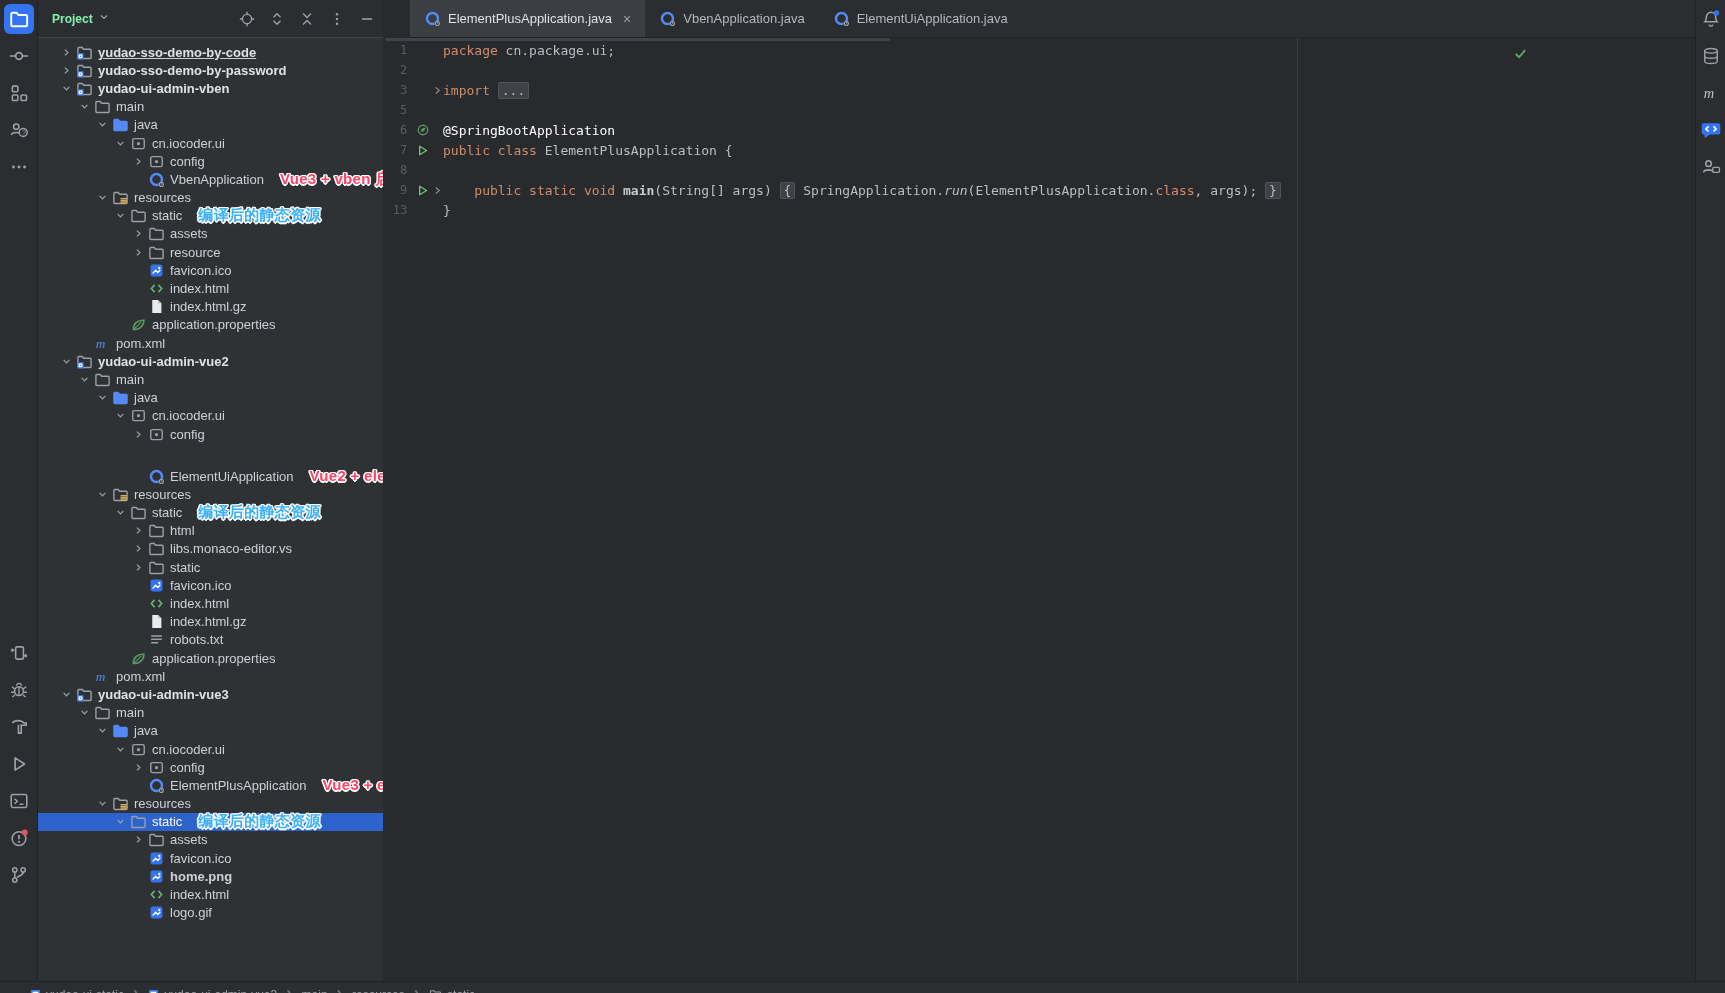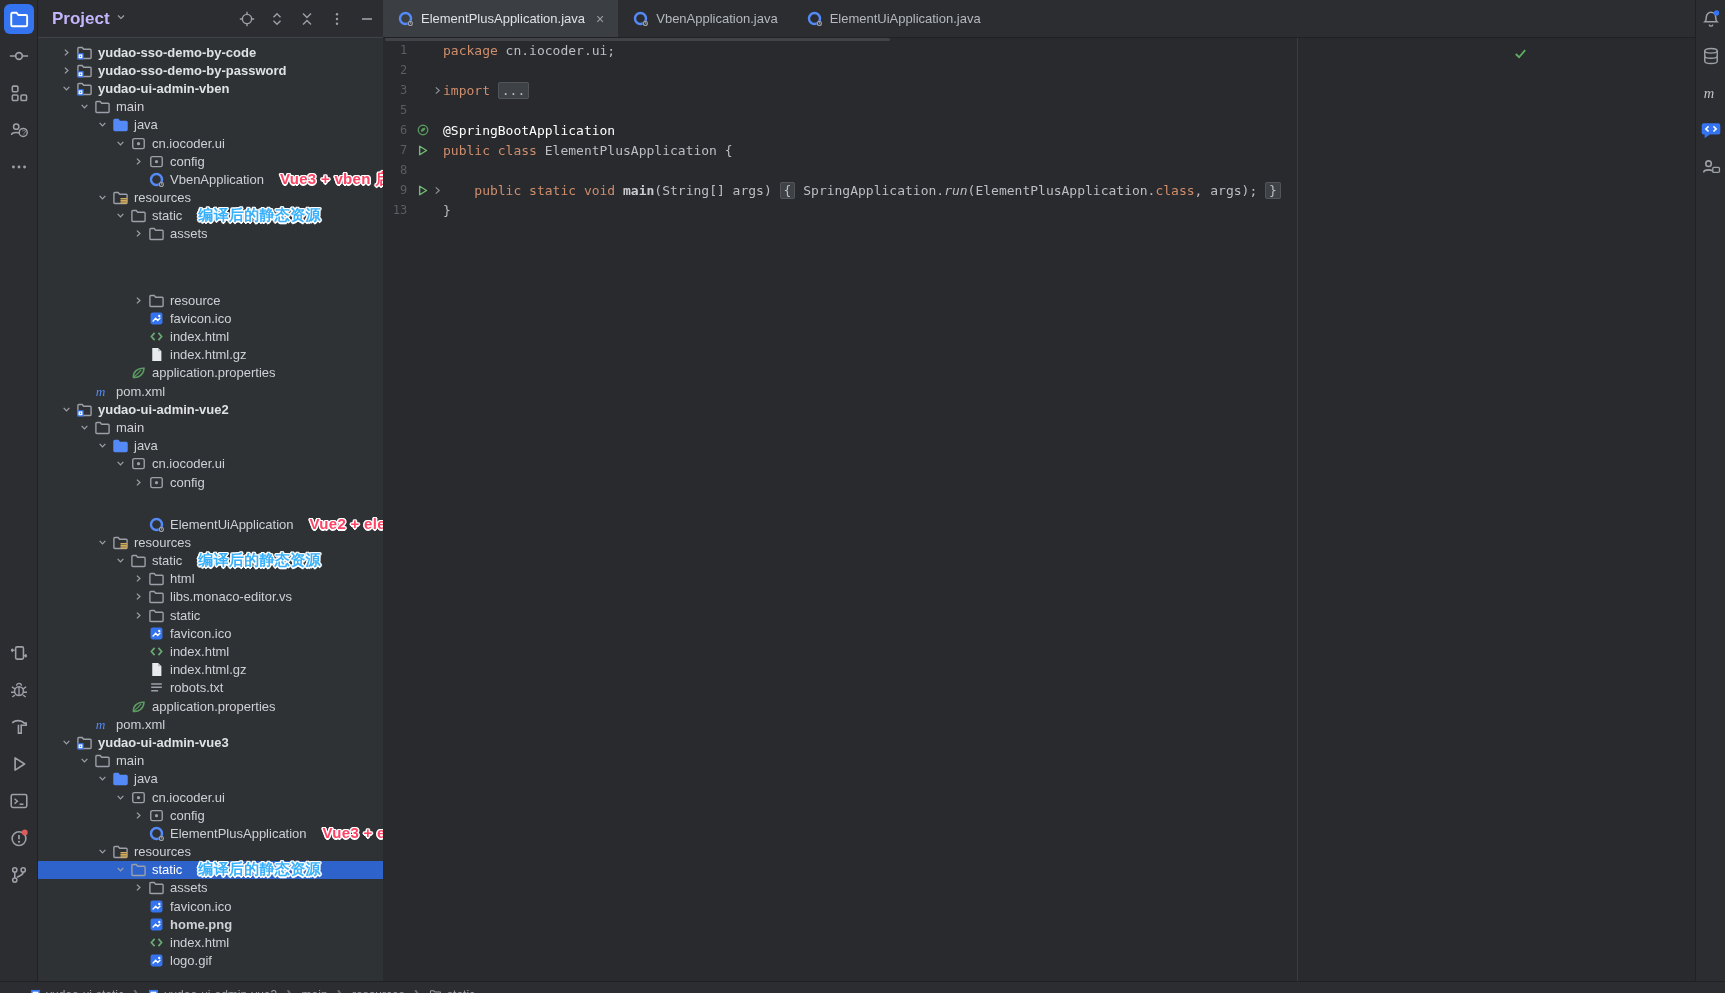--- a/index.html
+++ b/index.html
@@ -21,21 +21,21 @@
   .stripe.right .stripe-btn { width:26px; height:26px; }
   .stripe-btn.active { background:#3574f0; }
   .stripe-btn svg { display:block; }
 
   
   .project-panel { position:absolute; left:38px; top:0; width:345px; height:993px;
                    background:#2f3235; display:flex; flex-direction:column; }
   .panel-header { height:38px; flex:0 0 38px; background:#2b2d30; border-bottom:1px solid #404349;
                   display:flex; align-items:center; padding:0 8px 0 14px; }
   .panel-title-group { display:flex; align-items:center; gap:5px; cursor:pointer; }
-  .panel-title { font-weight:700; color:#c4b5fd; font-size:17px; }
+  .panel-title { font-weight:700; color:#86efac; font-size:12px; }
   .panel-actions { margin-left:auto; display:flex; align-items:center; gap:14px; }
   .panel-actions .pa-icon { cursor:pointer; display:flex; }
 
   .tree { flex:1; overflow:hidden; padding-top:5px; position:relative; }
   .tree-row { height:18.2px; display:flex; align-items:center; white-space:nowrap; cursor:pointer; }
   .tree-row.selected { background:#2e63cc; }
   .tree-row.selected .tr-label { color:#ffffff; }
   .tr-chevron { width:17px; flex:0 0 17px; display:flex; justify-content:center; }
   .tr-icon { width:18px; flex:0 0 18px; display:flex; justify-content:center; margin-right:5px; }
   .tr-label { color:#ced0d6; }
@@ -43,21 +43,21 @@
   .note { margin-left:16px; font-weight:700; font-size:15px; letter-spacing:.3px;
           text-shadow:-1px -1px 0 #fff,1px -1px 0 #fff,-1px 1px 0 #fff,1px 1px 0 #fff,
                       0 -1.5px 0 #fff,0 1.5px 0 #fff,-1.5px 0 0 #fff,1.5px 0 0 #fff; }
   .note.pink { color:#ff4365; }
   .note.blue { color:#38b0fb; }
 
   
   .editor-area { position:absolute; left:383px; top:0; width:1312px; height:993px;
                  display:flex; flex-direction:column; background:#282a2d; }
   .tab-bar { height:38px; flex:0 0 38px; background:#2b2d30; border-bottom:1px solid #1f2123;
-             display:flex; align-items:stretch; }
+             display:flex; align-items:stretch;margin-left:27px; }
   .tab { display:flex; align-items:center; gap:7px; padding:0 14px; color:#b4b8bf;
          cursor:pointer; font-size:13px; }
   .tab.active { background:#3b3e42; color:#dfe1e5; }
   .tab .close { color:#9da0a8; font-size:14px; margin-left:4px; cursor:pointer; }
 
   .editor { position:relative; flex:1; font-family:"DejaVu Sans Mono","Liberation Mono",monospace;
             font-size:13px; color:#bcbec4; padding-top:2px; }
   .hscroll-thumb { position:absolute; top:0; left:2px; width:505px; height:3px;
                    background:#55585e; opacity:.55; border-radius:2px; }
   .margin-guide { position:absolute; top:0; bottom:0; left:914px; border-left:1px solid #3a3d42; }
@@ -209,21 +209,21 @@
             </svg>
           </span>
           <span class="pa-icon">
             <svg width="16" height="16" viewBox="0 0 16 16">
               <path d="M3 8 h10" stroke="#9da0a8" stroke-width="1.6"></path>
             </svg>
           </span>
         </div>
     </div>
     <div class="tree" id="tree">
-        <div class="tree-row" style="padding-left: 20px;">
+        <div class="tree-row" style="padding-left: 20px; text-decoration: underline;">
           <span class="tr-chevron">
             <svg width="13" height="13" viewBox="0 0 16 16">
               <path d="M6 4.5 L9.8 8 L6 11.5" fill="none" stroke="#9da0a8" stroke-width="1.5"></path>
             </svg>
           </span>
           <span class="tr-icon">
             <svg width="17" height="17" viewBox="0 0 16 16">
               <path d="M1.8 12.8 V4.2 a.9.9 0 0 1 .9-.9 h3.1 l1.4 1.7 h6.1 a.9.9 0 0 1 .9.9 v6.9 a.9.9 0 0 1-.9.9 h-10.6 a.9.9 0 0 1-.9-.9 Z" fill="none" stroke="#9da0a8" stroke-width="1.3"></path>
               <rect x="1.2" y="8.6" width="6" height="6" fill="#3574f0"></rect>
               <rect x="3" y="10.4" width="2.4" height="2.4" fill="none" stroke="#fff" stroke-width="1.2"></rect>
@@ -362,21 +362,21 @@
               <path d="M6 4.5 L9.8 8 L6 11.5" fill="none" stroke="#9da0a8" stroke-width="1.5"></path>
             </svg>
           </span>
           <span class="tr-icon">
             <svg width="17" height="17" viewBox="0 0 16 16">
               <path d="M1.8 12.8 V4.2 a.9.9 0 0 1 .9-.9 h3.1 l1.4 1.7 h6.1 a.9.9 0 0 1 .9.9 v6.9 a.9.9 0 0 1-.9.9 h-10.6 a.9.9 0 0 1-.9-.9 Z" fill="none" stroke="#9da0a8" stroke-width="1.3"></path>
             </svg>
           </span>
           <span class="tr-label">assets</span>
         </div>
-        <div class="tree-row" style="padding-left: 92px; margin-top: 48px;">
+        <div class="tree-row" style="padding-left: 92px;">
           <span class="tr-chevron">
             <svg width="13" height="13" viewBox="0 0 16 16">
               <path d="M6 4.5 L9.8 8 L6 11.5" fill="none" stroke="#9da0a8" stroke-width="1.5"></path>
             </svg>
           </span>
           <span class="tr-icon">
             <svg width="17" height="17" viewBox="0 0 16 16">
               <path d="M1.8 12.8 V4.2 a.9.9 0 0 1 .9-.9 h3.1 l1.4 1.7 h6.1 a.9.9 0 0 1 .9.9 v6.9 a.9.9 0 0 1-.9.9 h-10.6 a.9.9 0 0 1-.9-.9 Z" fill="none" stroke="#9da0a8" stroke-width="1.3"></path>
             </svg>
           </span>
@@ -850,21 +850,21 @@
         <svg width="15" height="15" viewBox="0 0 16 16">
             <path d="M3 8.5 L6.5 12 L13 4.5" fill="none" stroke="#5fad65" stroke-width="2"></path>
           </svg>
       </div>
     <div class="code-line">
           <div class="gutter">
             <span class="num">1</span>
             <span class="slotA"></span>
             <span class="slotB"></span>
           </div>
-          <span class="code"><span class="tk-kw">package</span><span class="tk-plain"> cn.iocoder.ui;</span></span>
+          <span class="code"><span class="tk-kw">package</span><span class="tk-plain"> cn.package.ui;</span></span>
         </div>
         <div class="code-line">
           <div class="gutter">
             <span class="num">2</span>
             <span class="slotA"></span>
             <span class="slotB"></span>
           </div>
           <span class="code"></span>
         </div>
         <div class="code-line">

